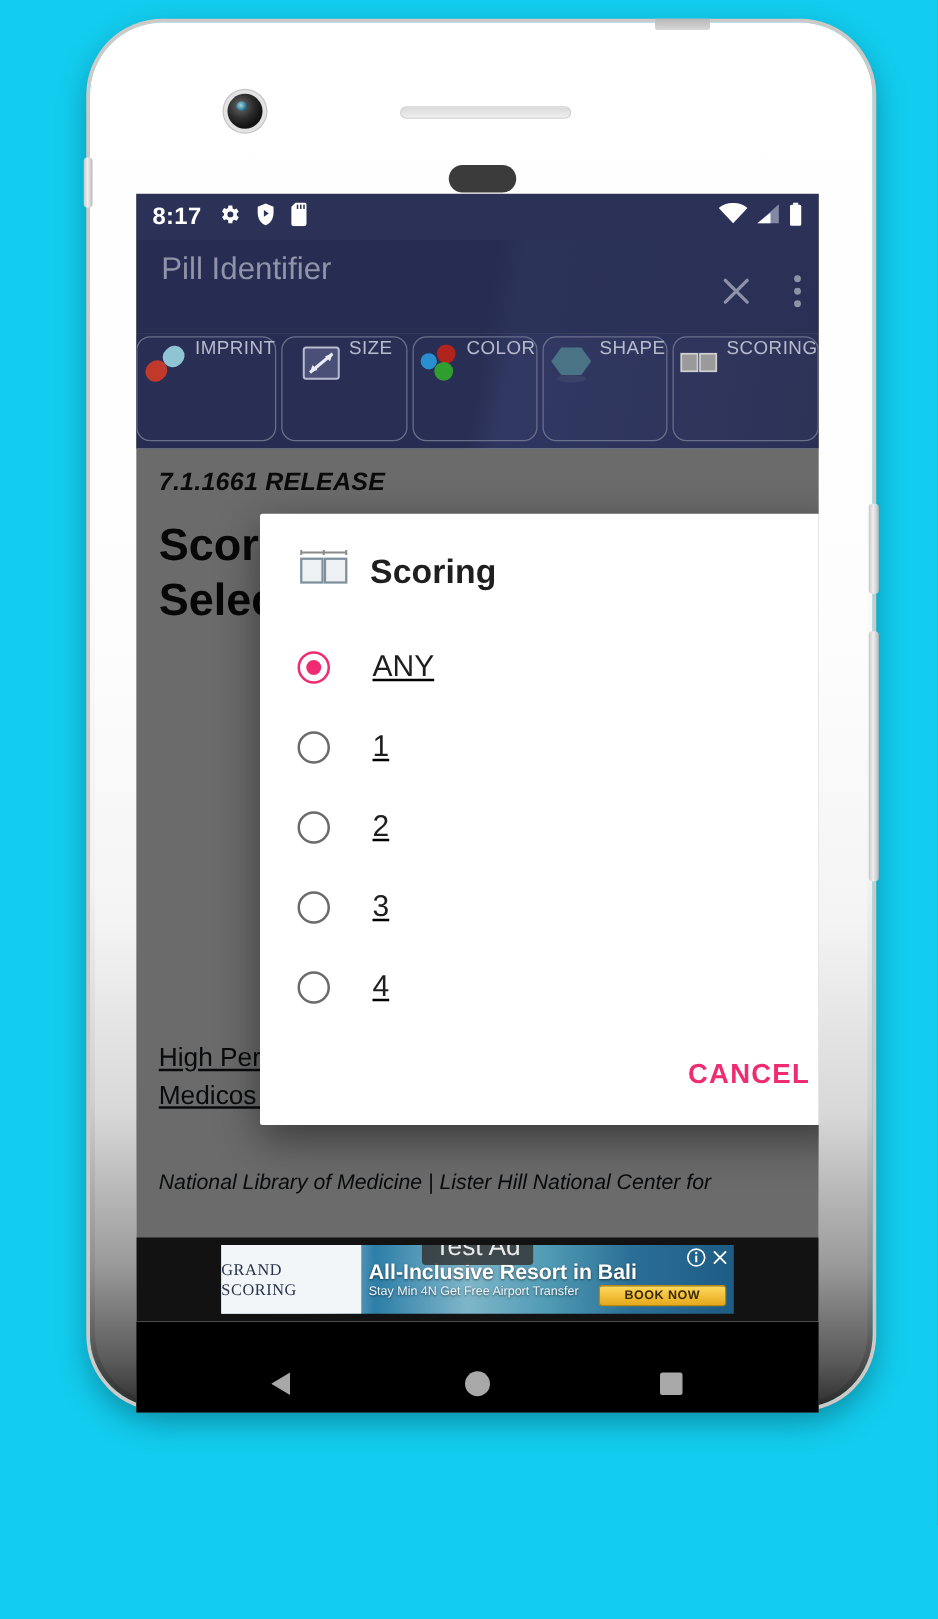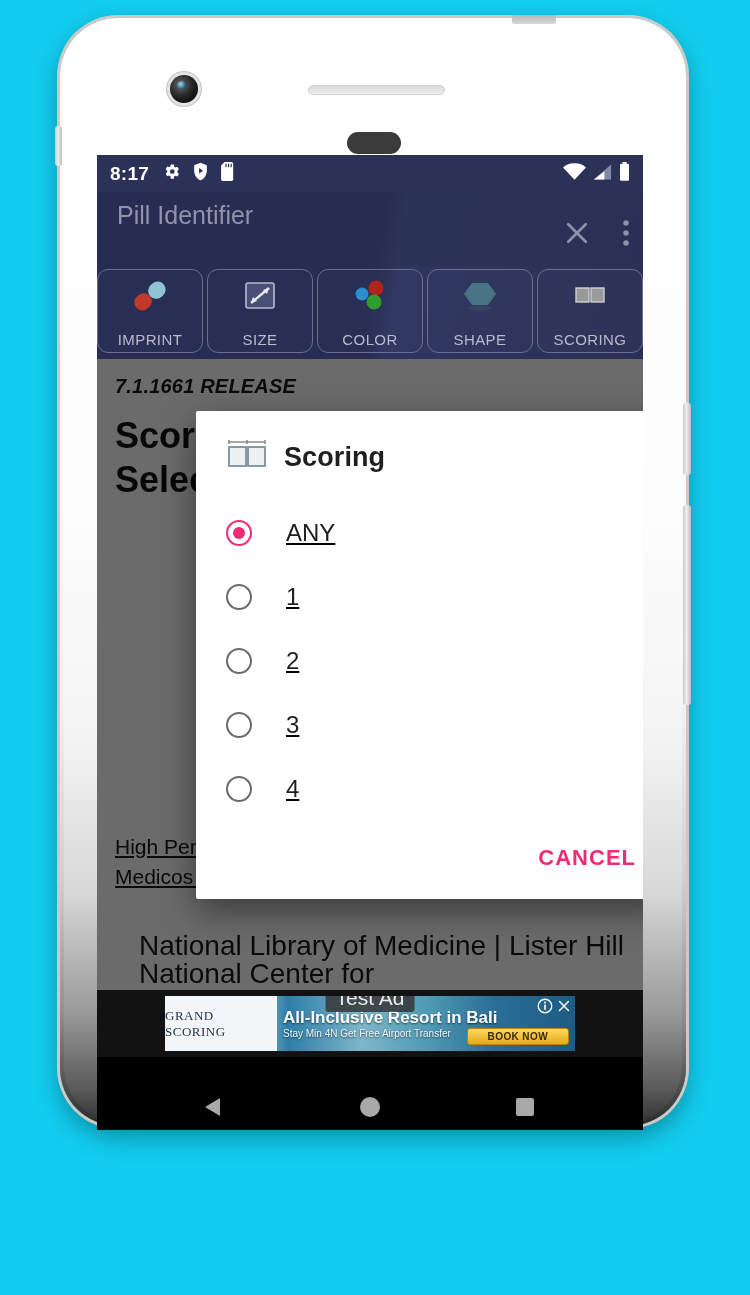--- a/index.html
+++ b/index.html
@@ -11,21 +11,21 @@
     width: 750px;
     height: 1295px;
     overflow: hidden;
     font-family: "Liberation Sans", sans-serif;
     position: relative;
   }
 
   
   .device {
     position: absolute;
-    left: 60px;
+    left: 72px;
     top: 18px;
     width: 626px;
     height: 1108px;
     border-radius: 58px;
     background: linear-gradient(180deg, #ffffff 0%, #fbfbfb 40%, #f2f2f2 62%, #cfcfcf 78%, #8e8e8e 90%, #4a4a4a 97%, #2a2a2a 100%);
     box-shadow: 0 0 0 3px #cfc9c6, 0 10px 26px rgba(0,0,0,0.35);
   }
   .device-inner {
     position: absolute;
     left: 4px; top: 4px; right: 4px; bottom: 4px;
@@ -142,24 +142,24 @@
     display: flex;
     gap: 4px;
     padding: 2px 0 6px 0;
     box-sizing: border-box;
   }
   .tab {
     flex: 1;
     border: 1px solid #6a6f8c;
     border-radius: 11px;
     display: flex;
-    flex-direction: column;
-    align-items: center;
+    flex-direction: row;
+    align-items: flex-start;
     justify-content: center;
-    gap: 14px;
+    gap: 2px;
     cursor: pointer;
     background: rgba(255,255,255,0.015);
   }
   .tab-label {
     color: #b7bbcb;
     font-size: 15px;
     letter-spacing: 0.4px;
   }
   .tab-icon { height: 42px; display:flex; align-items:center; justify-content:center; }
 
@@ -188,24 +188,24 @@
   }
   .page-links {
     margin-top: 330px;
     font-size: 21px;
     line-height: 30px;
     color: #15181c;
     text-decoration: underline;
   }
   .page-italic {
     margin-top: 40px;
-    font-size: 28px;
+    font-size: 17px;
+    font-style: italic;
     color: #15181c;
     line-height: 28px;
-    margin-left: 24px;
   }
   
   .scrim {
     position: absolute;
     left: 0; top: 0; right: 0; bottom: 0;
     background: rgba(0,0,0,0.58);
     pointer-events: none;
   }
 
   

